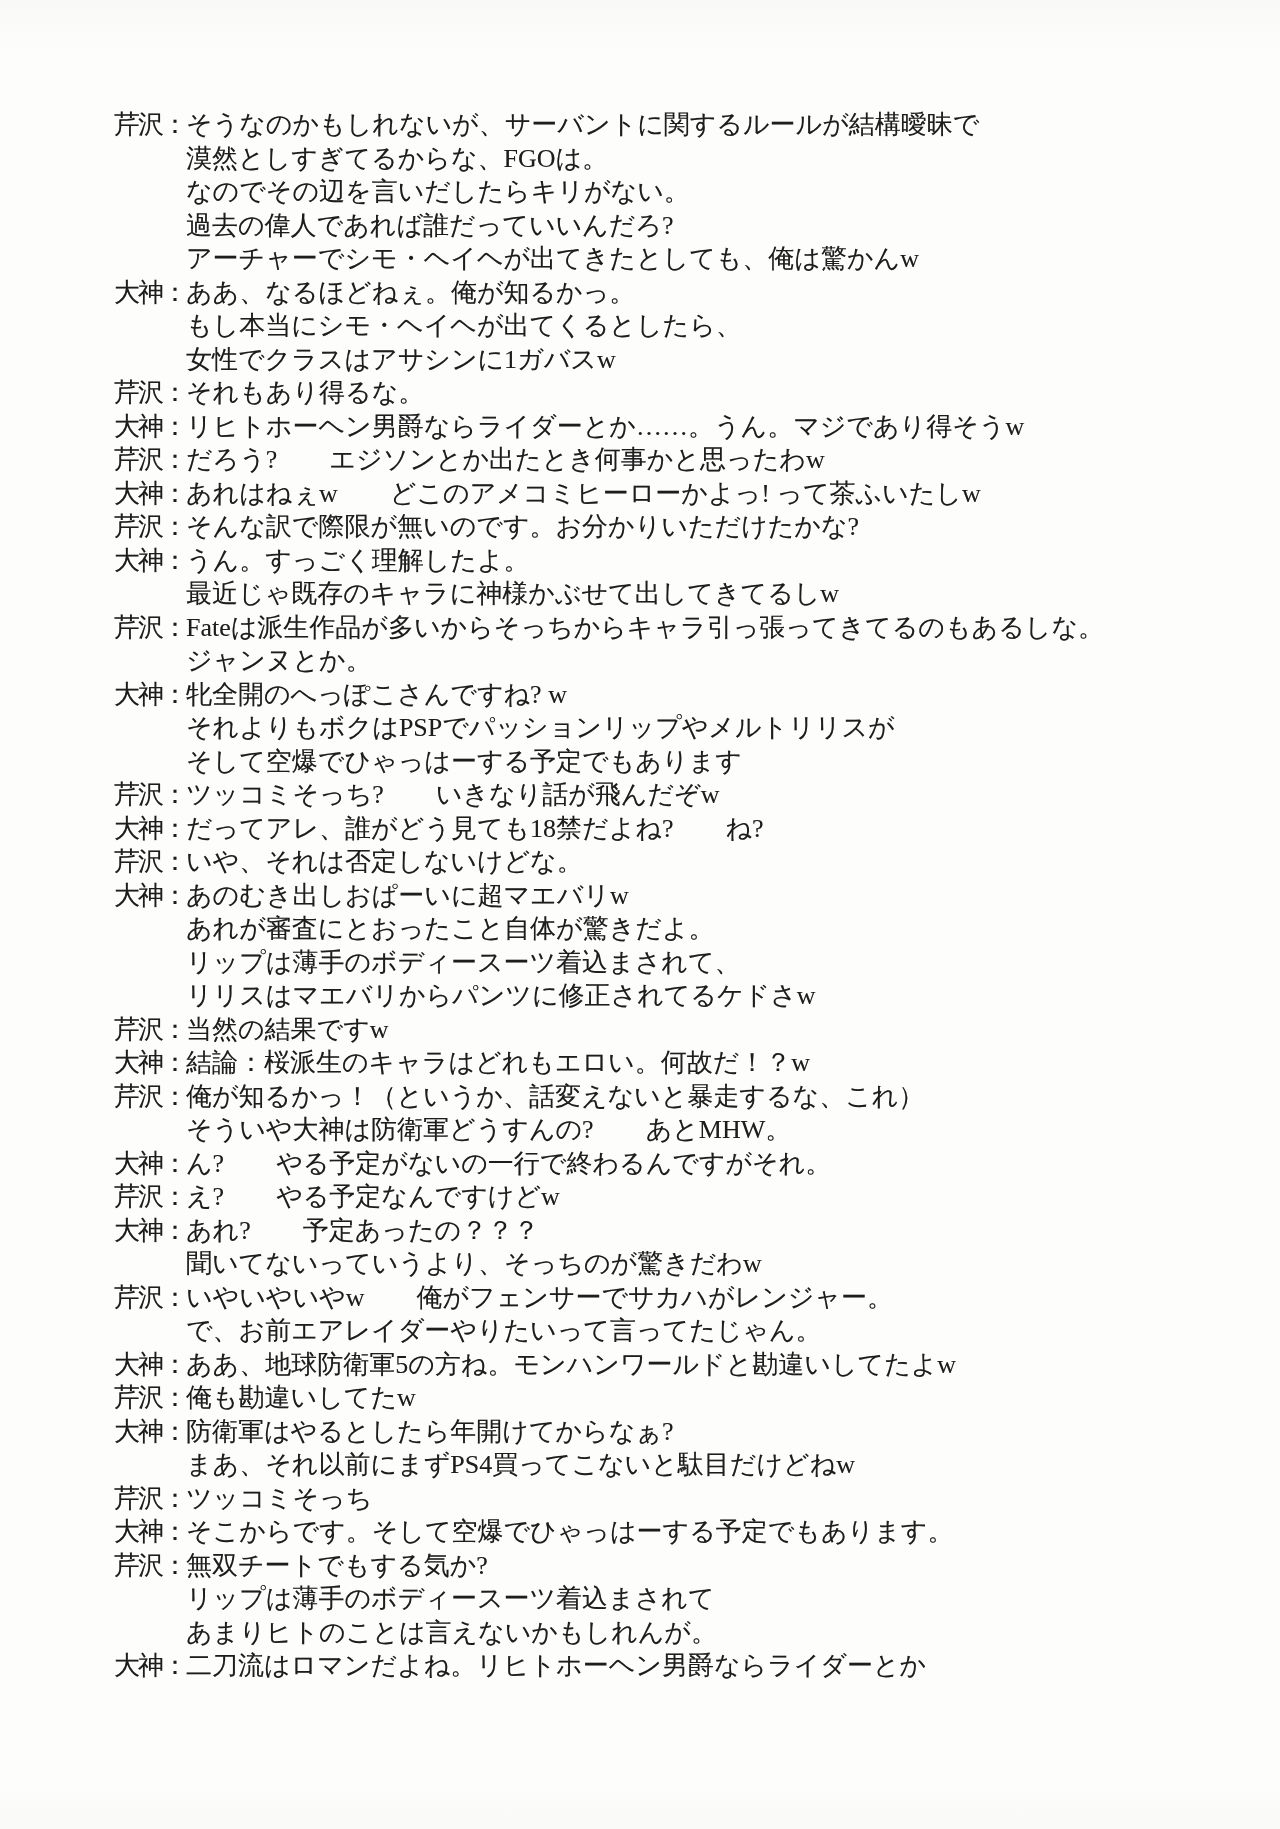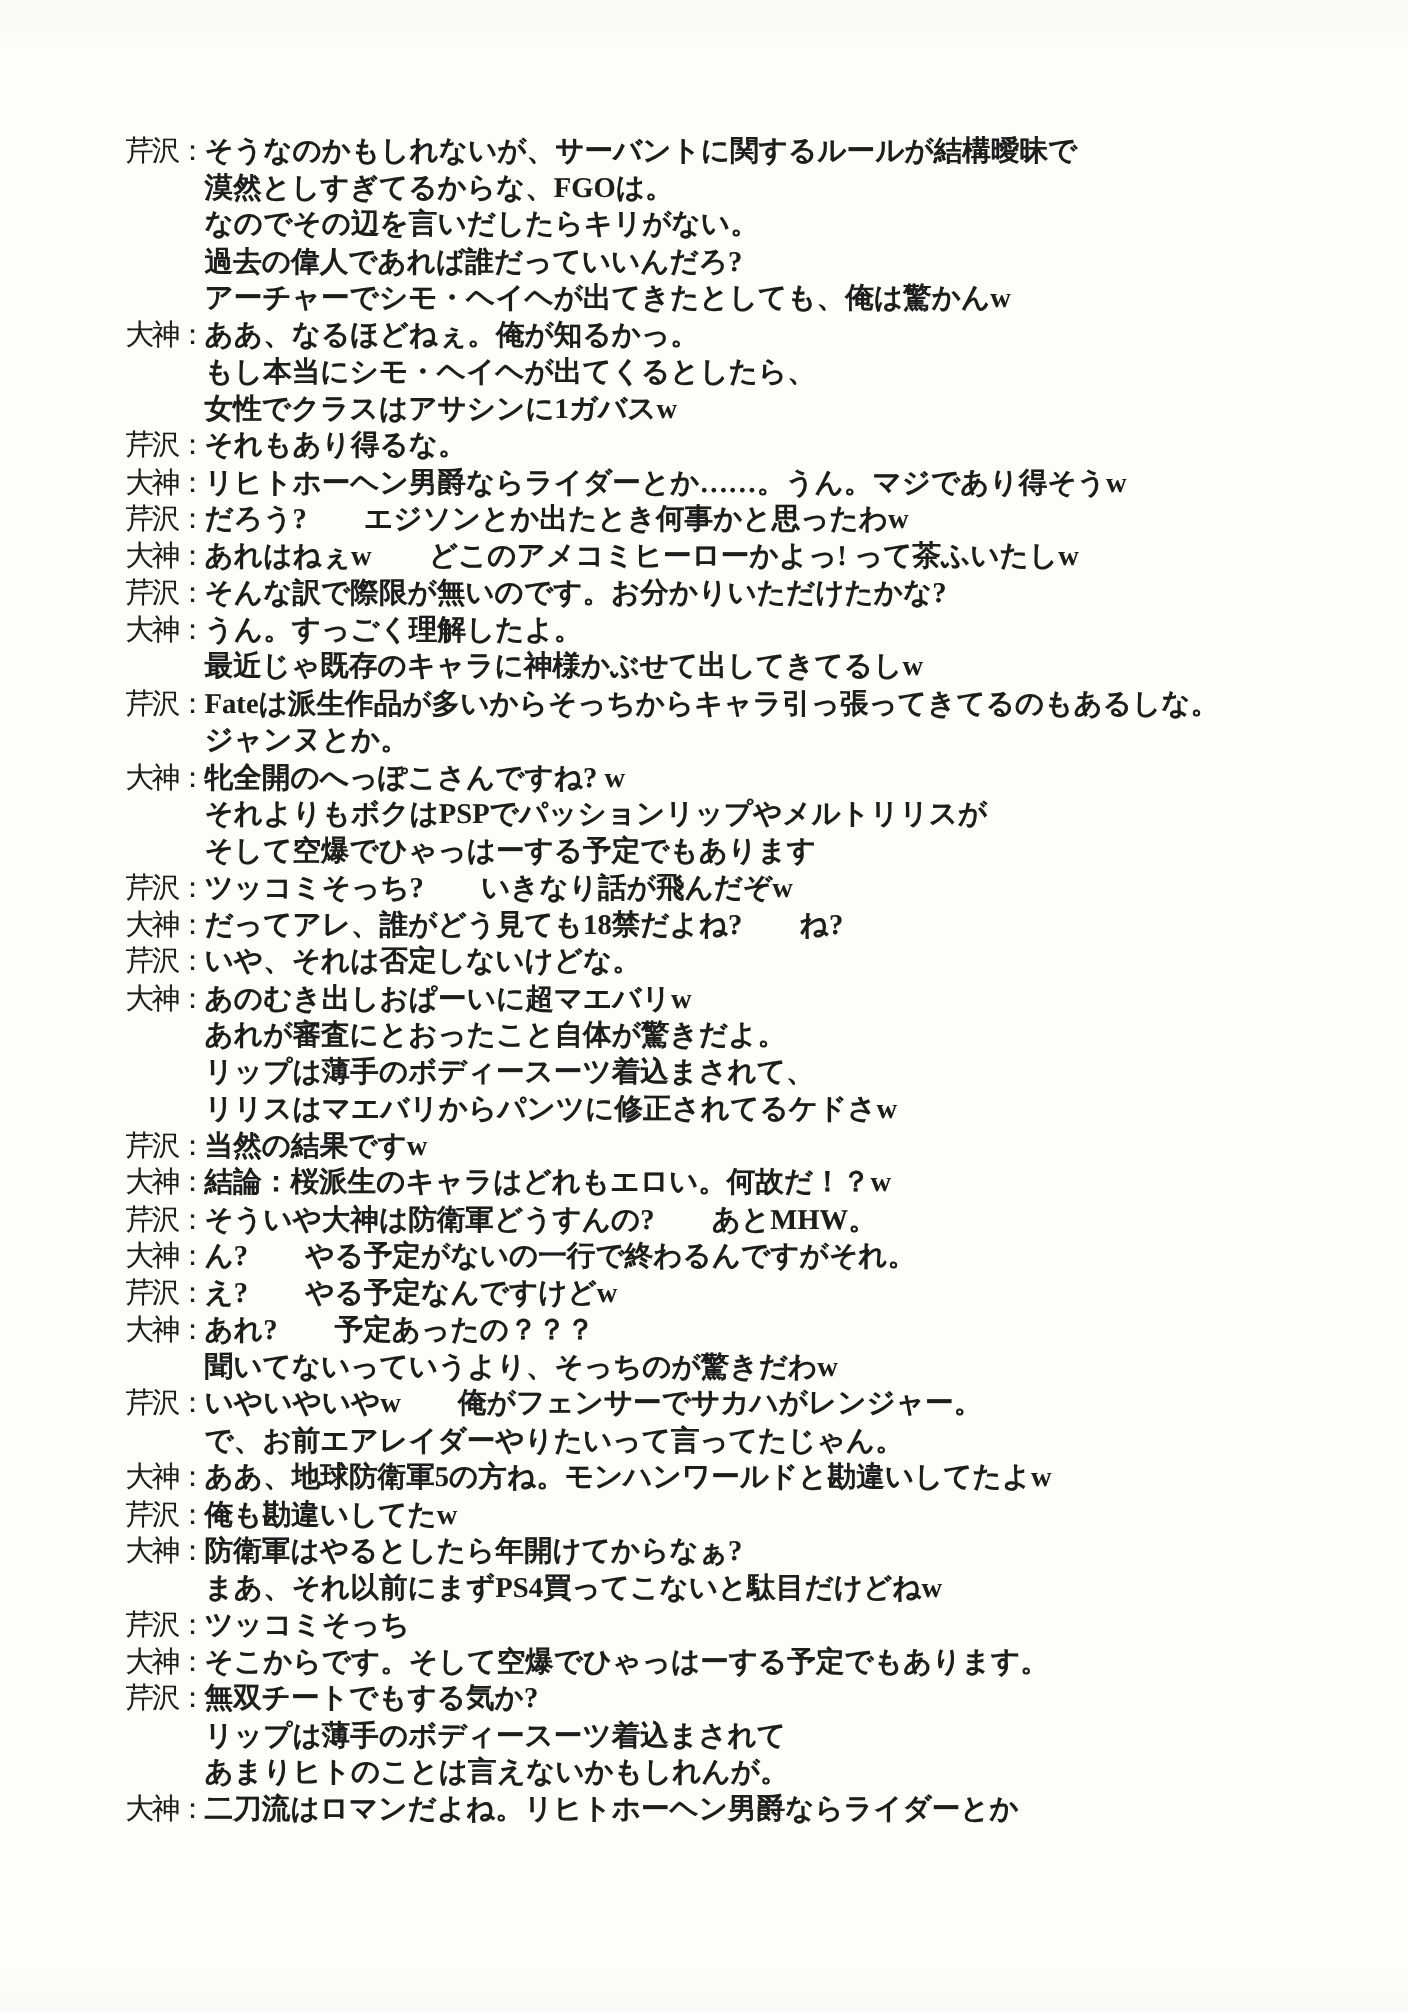--- a/index.html
+++ b/index.html
@@ -18,21 +18,21 @@
     inset: 0;
     font-family: "Liberation Serif", "DejaVu Serif", serif;
     color: #1d1d1d;
     background:
       linear-gradient(180deg, rgba(245,245,243,0.6) 0%, rgba(253,253,252,0) 3%, rgba(253,253,252,0) 97%, rgba(246,246,244,0.5) 100%),
       #fdfdfc;
   }
   .dialogue {
     position: absolute;
     left: 114px;
-    top: 120px;
+    top: 108px;
     width: 1110px;
   }
   .entry {
     display: flex;
     align-items: flex-start;
   }
   .speaker {
     flex: 0 0 72px;
     font-size: 26px;
     line-height: 33.5px;
@@ -42,21 +42,20 @@
   }
   .lines {
     flex: 1 1 auto;
     min-width: 0;
   }
   .line {
     font-size: 26px;
     line-height: 33.5px;
     white-space: nowrap;
     text-shadow: 0 0 0.6px rgba(40,40,40,0.35);
-    font-weight: bold;
   }
 </style>
 </head>
 <body>
 
 <div class="page">
   <div class="dialogue" id="dialogue">
   <div class="entry">
     <span class="speaker">芹沢：</span>
     <div class="lines">
@@ -178,20 +177,21 @@
   <div class="entry">
     <span class="speaker">大神：</span>
     <div class="lines">
           <div class="line">結論：桜派生のキャラはどれもエロい。何故だ！？w</div>
         </div>
   </div>
 
   <div class="entry">
     <span class="speaker">芹沢：</span>
     <div class="lines">
+          <div class="line">俺が知るかっ！（というか、話変えないと暴走するな、これ）</div>
           <div class="line">そういや大神は防衛軍どうすんの?　　あとMHW。</div>
         </div>
   </div>
 
   <div class="entry">
     <span class="speaker">大神：</span>
     <div class="lines">
           <div class="line">ん?　　やる予定がないの一行で終わるんですがそれ。</div>
         </div>
   </div>

